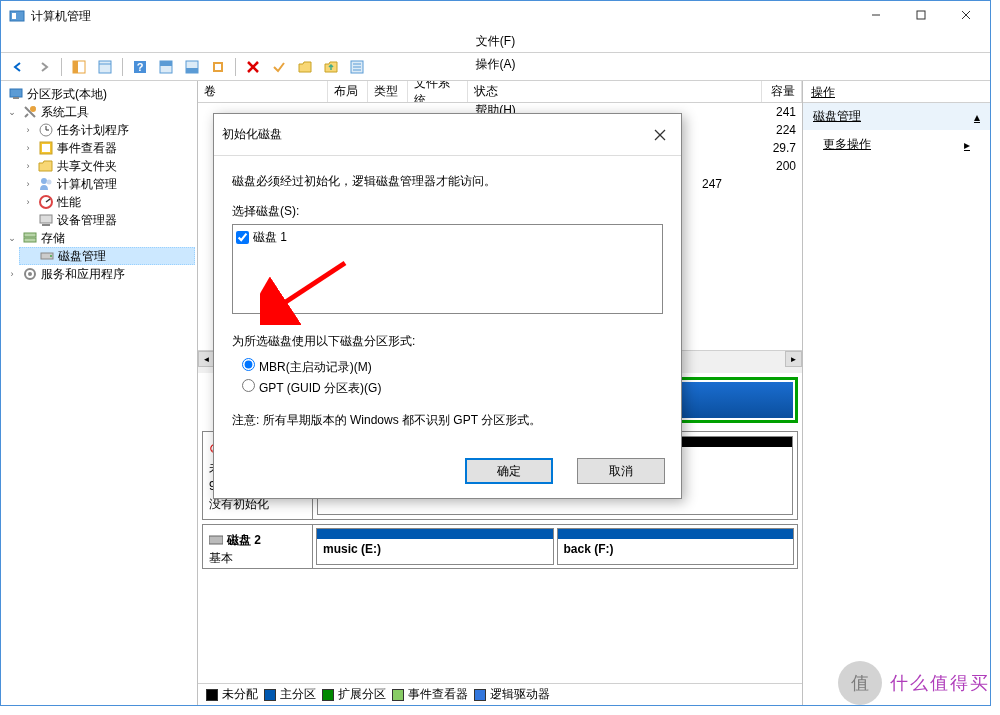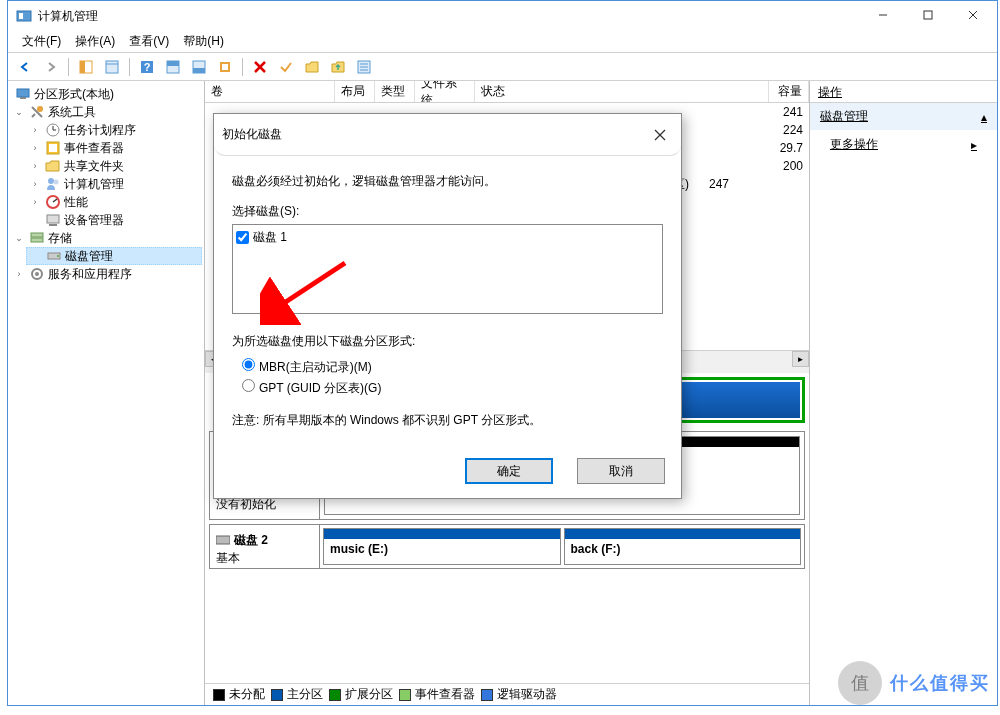--- a/index.html
+++ b/index.html
@@ -1,25 +1,25 @@
 <!DOCTYPE html>
 <html><head>
 <meta charset="utf-8">
 <style>
 * { box-sizing: border-box; margin: 0; padding: 0; }
 body { font-family: "Microsoft YaHei", "Segoe UI", Tahoma, sans-serif; font-size: 12px; background: #fff; overflow: hidden; width: 1000px; height: 715px; position: relative; }
 
-.window { width: 991px; height: 706px; position: absolute; left: 7px; top: 0; border: 1px solid #4a90d9; background: #fff; }
+.window { width: 991px; height: 706px; position: absolute; left: 0; top: 0; border: 1px solid #4a90d9; background: #fff; }
 .titlebar { height: 30px; display: flex; align-items: center; padding: 0 2px 0 8px; background: #fff; }
 .titlebar-icon { width: 16px; height: 16px; margin-right: 6px; }
 .titlebar-text { flex: 1; font-size: 12px; color: #000; }
 .win-controls { display: flex; align-items: flex-start; height: 30px; }
 .win-btn { width: 45px; height: 28px; display: flex; align-items: center; justify-content: center; color: #555; font-size: 10px; }
 
-.menubar { height: 22px; display: flex; align-items: center; padding: 0 8px; gap: 2px; border-bottom: 1px solid #d0d0d0; }
+.menubar { height: 22px; display: flex; align-items: center; padding: 0 8px; gap: 2px; border-bottom: 1px solid #d0d0d0; flex-direction: column; }
 .menu-item { padding: 2px 6px; font-size: 12px; }
 
 .toolbar { height: 28px; display: flex; align-items: center; padding: 2px 6px; gap: 4px; border-bottom: 1px solid #d0d0d0; }
 .tool-btn { width: 22px; height: 22px; display: flex; align-items: center; justify-content: center; border: 1px solid transparent; }
 .tool-sep { width: 1px; height: 18px; background: #c0c0c0; margin: 0 2px; }
 
 .main { display: flex; height: calc(100% - 80px); }
 
 .tree-pane { width: 197px; border-right: 1px solid #c0c0c0; padding: 4px 2px; background: #fff; overflow: hidden; }
 .tree-node { display: flex; align-items: center; height: 18px; padding: 1px 2px; white-space: nowrap; }
@@ -57,38 +57,38 @@
 .actions-hdr { height: 22px; background: #fff; border-bottom: 1px solid #d0d0d0; padding: 3px 8px; font-size: 12px; }
 .actions-grp { background: #eaf3fb; padding: 5px 10px; font-size: 12px; display: flex; justify-content: space-between; align-items: center; }
 .actions-sub { padding: 6px 20px; font-size: 12px; display: flex; align-items: center; justify-content: space-between; }
 
 .scrollbar-h { height: 17px; background: #f0f0f0; border-top: 1px solid #d0d0d0; display: flex; }
 .scroll-arrow { width: 17px; background: #e0e0e0; border: 1px solid #c0c0c0; display: flex; align-items: center; justify-content: center; font-size: 8px; }
 .scroll-track { flex: 1; }
 
 
 .dialog { position: absolute; left: 213px; top: 113px; width: 469px; height: 386px; background: #fff; border: 1px solid #888; box-shadow: 3px 3px 12px rgba(0,0,0,.3); z-index: 100; }
-.dlg-title { height: 42px; display: flex; align-items: center; padding: 16px 8px; border-bottom: 1px solid #ddd; border-radius: 11px; }
+.dlg-title { height: 42px; display: flex; align-items: center; padding: 16px 8px; border-bottom: 1px solid #ddd; }
 .dlg-title-text { flex: 1; font-size: 12px; }
 .dlg-close { width: 26px; height: 20px; display: flex; align-items: center; justify-content: center; font-size: 13px; }
 .dlg-body { padding: 16px 18px; font-size: 12px; line-height: 1.5; }
 .disk-listbox { border: 1px solid #888; height: 90px; margin-top: 4px; padding: 2px; background: #fff; }
 .disk-check-item { display: flex; align-items: center; gap: 4px; padding: 1px; }
 .disk-check-item input { width: 13px; height: 13px; }
 .radio-row { display: flex; align-items: flex-start; gap: 4px; margin: 3px 0; }
 .radio-row input { width: 13px; height: 13px; }
 .dlg-buttons { position: absolute; bottom: 14px; right: 16px; display: flex; gap: 24px; }
 .dlg-btn { width: 88px; height: 26px; border: 1px solid #888; background: #e1e1e1; font-size: 12px; display: flex; align-items: center; justify-content: center; }
 .dlg-btn.default { border: 2px solid #0078d7; }
 
 .arrow-annotation { position: absolute; left: 260px; top: 255px; z-index: 200; pointer-events: none; }
 
 .watermark { position: absolute; right: 10px; bottom: 10px; display: flex; align-items: center; gap: 8px; opacity: .85; z-index: 300; }
 .wm-circle { width: 44px; height: 44px; border-radius: 50%; background: #ccc; display: flex; align-items: center; justify-content: center; font-size: 18px; color: #666; }
-.wm-text { font-size: 18px; color: #3b82f6; font-weight: bold; letter-spacing: 2px; }
+.wm-text { font-size: 18px; color: #a21caf; font-weight: normal; letter-spacing: 2px; }
 
 .blue-border-disk { border: 3px solid #00a000; padding: 2px; }
 .blue-inner { height: 36px; background: linear-gradient(#1a6dd0, #0b4f9e); }
 
 svg { display: block; }
 </style>
 </head>
 <body>
 
 <div class="window">

